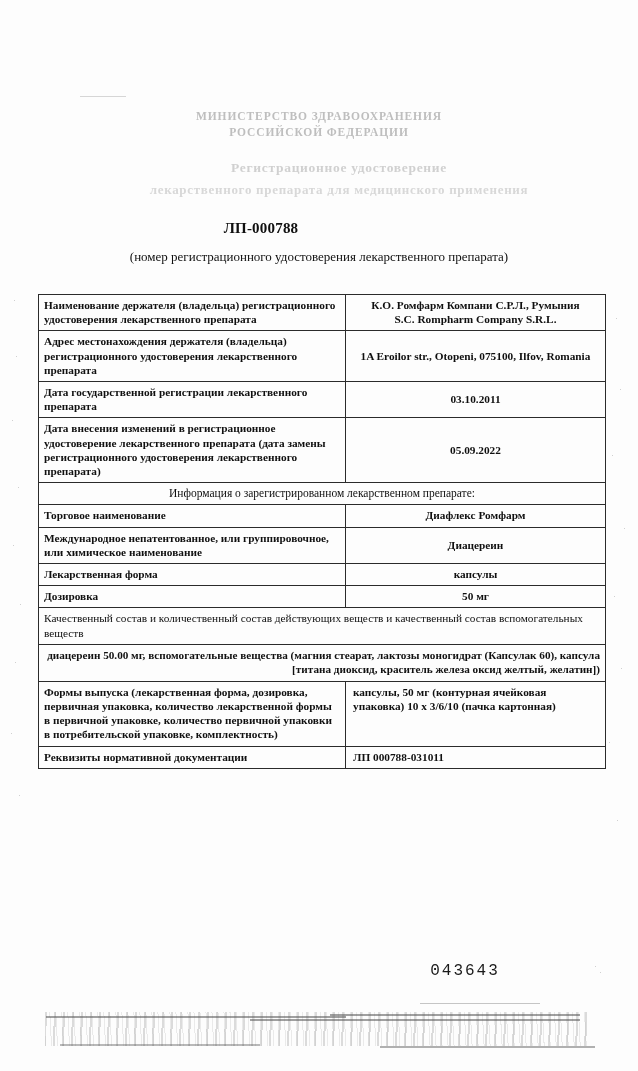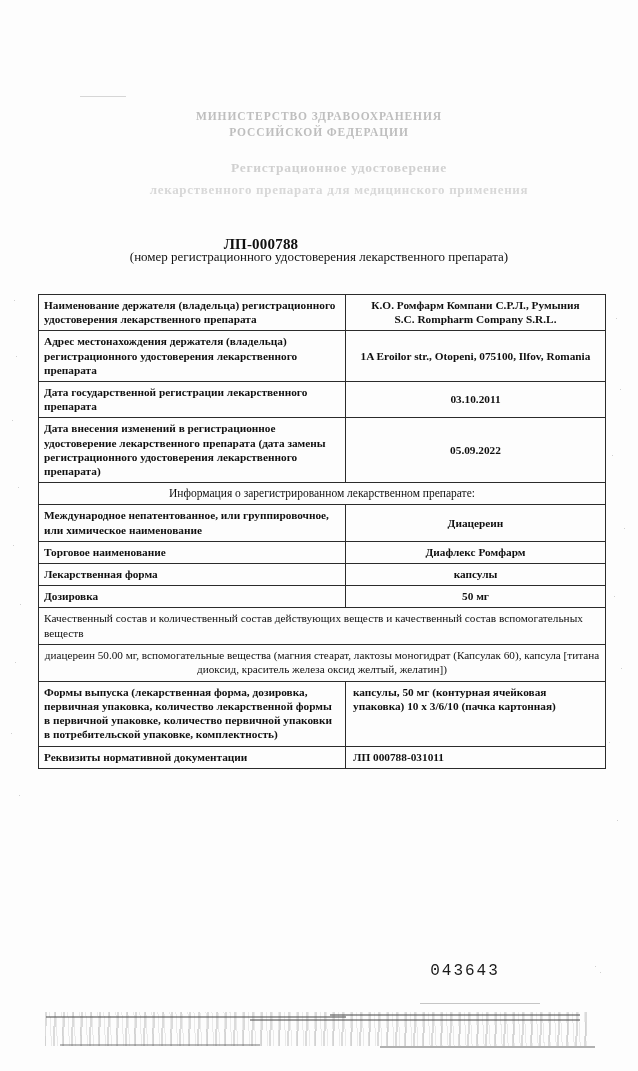--- a/index.html
+++ b/index.html
@@ -53,21 +53,21 @@
     padding-left: 40px;
   }
   .cert-line.second {
     color: #d4d4d4;
     font-size: 13px;
   }
 
   
   .reg-number {
     position: absolute;
-    top: 236px;
+    top: 220px;
     left: 0;
     width: 522px;
     text-align: center;
     font-size: 15px;
     font-weight: bold;
     letter-spacing: 0.2px;
   }
   .reg-caption {
     position: absolute;
     top: 249px;
@@ -110,22 +110,22 @@
   td.section {
     text-align: center;
     font-weight: normal;
     font-size: 11.5px;
   }
   td.full-bold {
     font-weight: normal;
     text-align: left;
   }
   td.full-plain {
-    font-weight: normal;
-    text-align: center;
+    font-weight: bold;
+    text-align: right;
     font-size: 11.2px;
     line-height: 14.5px;
   }
   td.top {
     vertical-align: top;
   }
   .val-strong {
     font-weight: bold;
   }
 
@@ -219,26 +219,26 @@
         <td class="value val-strong">03.10.2011</td>
       </tr>
       <tr>
         <td class="label top">Дата внесения изменений в регистрационное удостоверение лекарственного препарата (дата замены регистрационного удостоверения лекарственного препарата)</td>
         <td class="value">05.09.2022</td>
       </tr>
       <tr>
         <td class="section" colspan="2">Информация о зарегистрированном лекарственном препарате:</td>
       </tr>
       <tr>
+        <td class="label">Торговое наименование</td>
+        <td class="value val-strong">Диафлекс Ромфарм</td>
+      </tr>
+      <tr>
         <td class="label top">Международное непатентованное, или группировочное, или химическое наименование</td>
         <td class="value">Диацереин</td>
-      </tr>
-      <tr>
-        <td class="label">Торговое наименование</td>
-        <td class="value val-strong">Диафлекс Ромфарм</td>
       </tr>
       <tr>
         <td class="label">Лекарственная форма</td>
         <td class="value">капсулы</td>
       </tr>
       <tr>
         <td class="label">Дозировка</td>
         <td class="value val-strong">50 мг</td>
       </tr>
       <tr>

